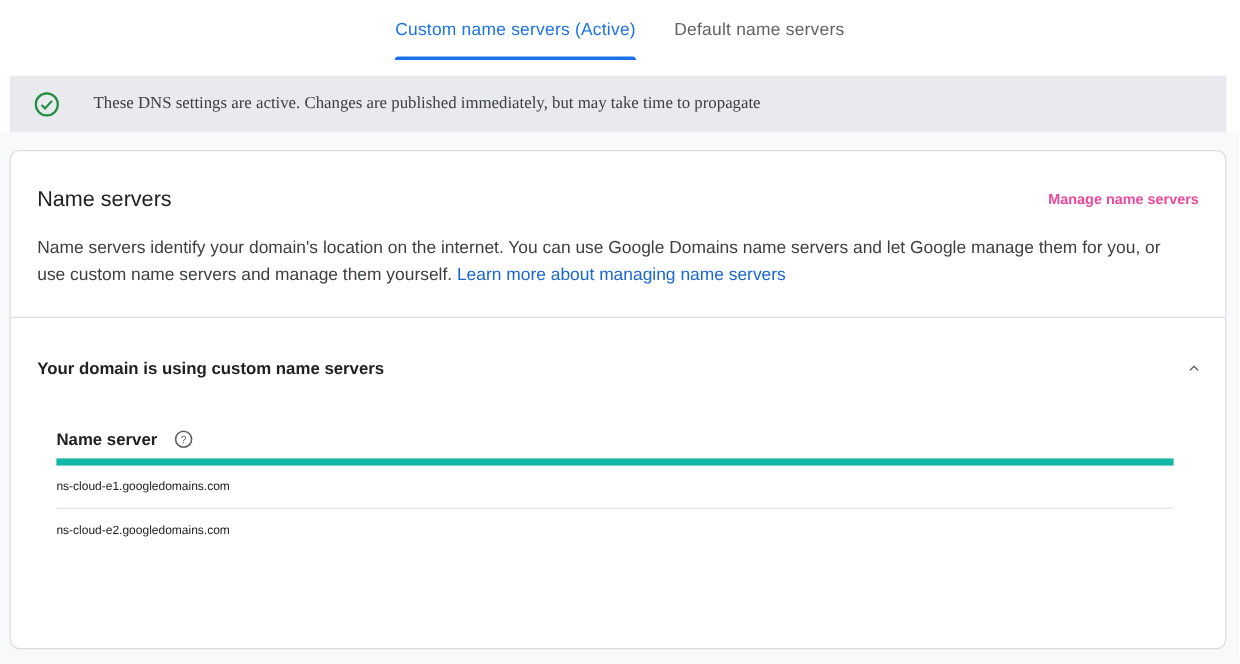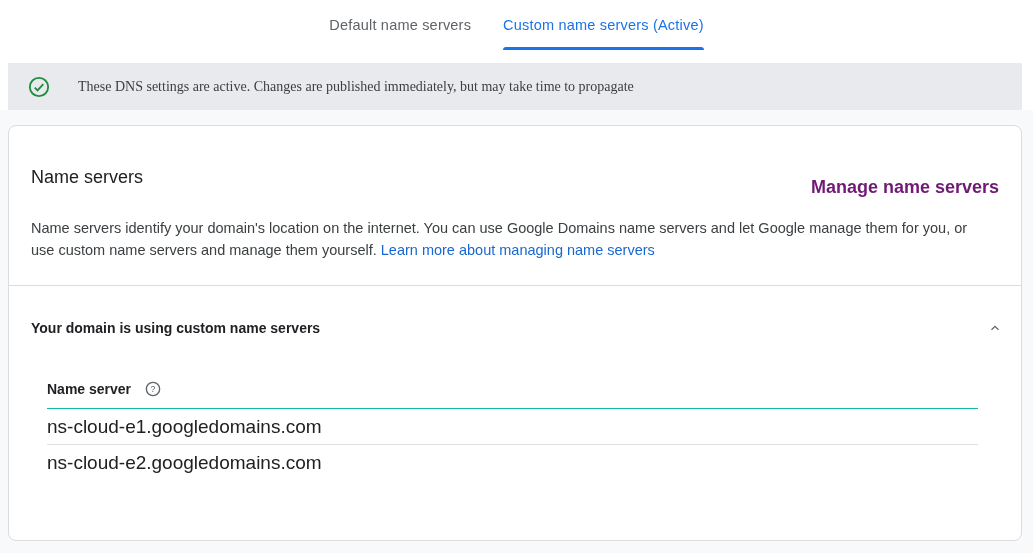--- a/index.html
+++ b/index.html
@@ -76,27 +76,26 @@
     align-items: center;
     padding: 27px 22px 0 22px;
   }
   .card-title {
     font-size: 18px;
     font-weight: 400;
     color: #202124;
     line-height: 26px;
   }
   .manage-link {
-    font-size: 18px;
+    font-size: 12px;
     font-weight: 700;
-    color: #701a75;
+    color: #ec4899;
     text-decoration: none;
     cursor: pointer;
     line-height: 26px;
-    margin-top: 21px;
   }
   .card-desc {
     margin-top: 17px;
     padding: 0 30px 0 22px;
     font-size: 14.5px;
     line-height: 22px;
     color: #3c4043;
   }
   .learn-link {
     color: #1967d2;
@@ -132,55 +131,55 @@
   }
 
   
   .ns-table {
     margin: 30px 43px 0 38px;
   }
   .ns-head {
     height: 39px;
     display: flex;
     align-items: center;
-    border-bottom: 1px solid #14b8a6;
+    border-bottom: 6px solid #14b8a6;
   }
   .ns-head-label {
     font-size: 14px;
     font-weight: 700;
     color: #202124;
   }
   .help-btn {
     margin-left: 14px;
     width: 16px; height: 16px;
     border: none; background: transparent;
     padding: 0;
     display: flex; align-items: center; justify-content: center;
     cursor: pointer;
   }
   .ns-row {
     height: 36px;
     display: flex;
     align-items: center;
     border-bottom: 1px solid #e0e0e0;
-    font-size: 19px;
+    font-size: 10px;
     color: #202124;
   }
   .ns-row:last-child { border-bottom: none; }
 </style>
 </head>
 <body>
 
 <div class="tabbar">
-  <div class="tab">
-    <span>Default name servers</span>
-  </div>
   <div class="tab active">
     <span>Custom name servers (Active)</span>
     <div class="tab-underline"></div>
+  </div>
+  <div class="tab">
+    <span>Default name servers</span>
   </div>
 </div>
 
 <div class="banner">
   <svg class="banner-icon" viewBox="0 0 24 24">
     <circle cx="12" cy="12" r="10" fill="none" stroke="#1e8e3e" stroke-width="2"></circle>
     <path d="M7.3 12.6l3.1 3.1 6.3-6.9" fill="none" stroke="#1e8e3e" stroke-width="2"></path>
   </svg>
   <span class="banner-text">These DNS settings are active. Changes are published immediately, but may take time to propagate</span>
 </div>

